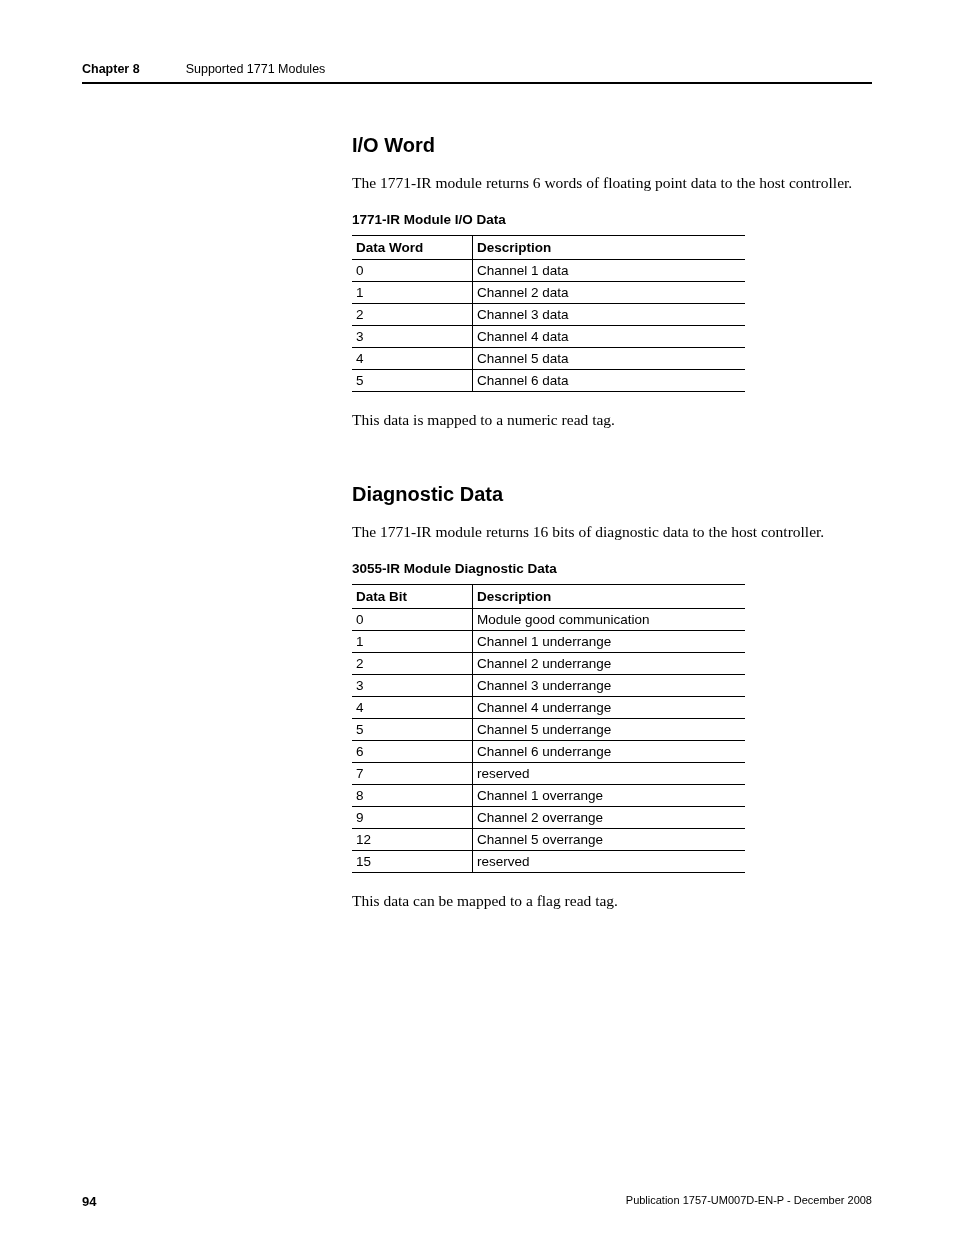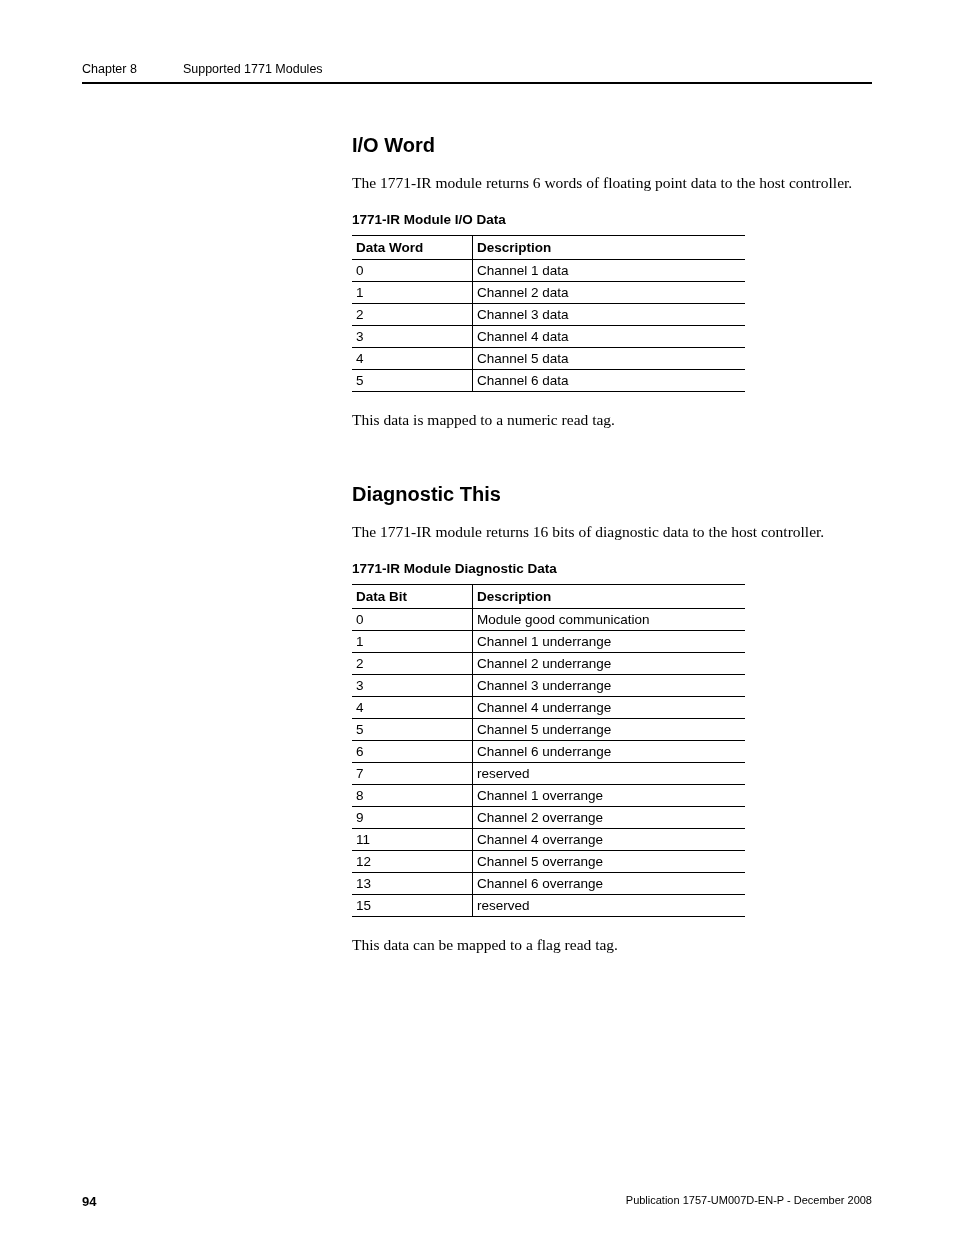--- a/index.html
+++ b/index.html
@@ -20,21 +20,21 @@
     position: relative;
   }
   .header-row {
     display: flex;
     align-items: baseline;
     font-family: Arial, Helvetica, sans-serif;
     font-size: 12.5px;
     margin-bottom: 6px;
   }
   .header-chapter {
-    font-weight: normal;
+    font-weight: bold;
     margin-right: 18px;
   }
   .header-title {
     font-weight: normal;
     color: #000;
     margin-left: 28px;
   }
   .hr-thick {
     border: none;
     border-top: 2.5px solid #000;
@@ -154,23 +154,23 @@
           <td>5</td>
           <td class="col-divider">Channel 6 data</td>
         </tr>
         </tbody>
     </table>
 
     <p class="body-text">This data is mapped to a numeric read tag.</p>
 
     <div class="section-gap"></div>
 
-    <h2 class="section-heading">Diagnostic This</h2>
+    <h2 class="section-heading">Diagnostic Data</h2>
     <p class="body-text">The 1771-IR module returns 16 bits of diagnostic data to the host controller.</p>
-    <p class="table-caption">1771-IR Module Diagnostic Data</p>
+    <p class="table-caption">3055-IR Module Diagnostic Data</p>
 
     <table class="data">
       <thead>
         <tr>
           <th class="col-narrow">Data Bit</th>
           <th class="col-wide col-divider">Description</th>
         </tr>
       </thead>
       <tbody>
           <tr>
@@ -207,30 +207,22 @@
         </tr>
           <tr>
           <td>8</td>
           <td class="col-divider">Channel 1 overrange</td>
         </tr>
           <tr>
           <td>9</td>
           <td class="col-divider">Channel 2 overrange</td>
         </tr>
           <tr>
-          <td>11</td>
-          <td class="col-divider">Channel 4 overrange</td>
-        </tr>
-          <tr>
           <td>12</td>
           <td class="col-divider">Channel 5 overrange</td>
-        </tr>
-          <tr>
-          <td>13</td>
-          <td class="col-divider">Channel 6 overrange</td>
         </tr>
           <tr>
           <td>15</td>
           <td class="col-divider">reserved</td>
         </tr>
         </tbody>
     </table>
 
     <p class="body-text">This data can be mapped to a flag read tag.</p>
 

